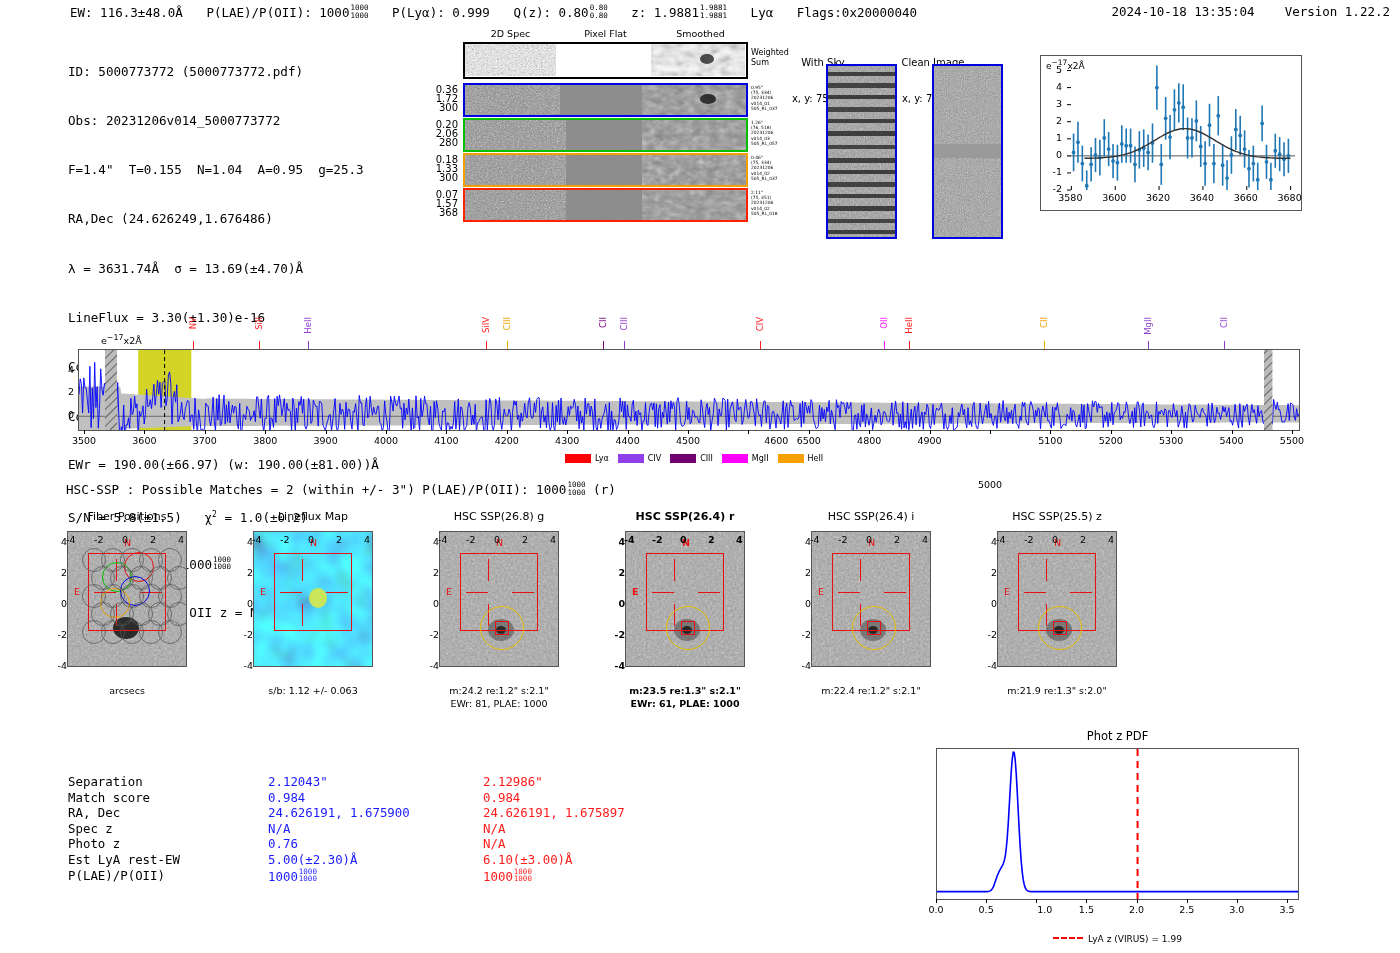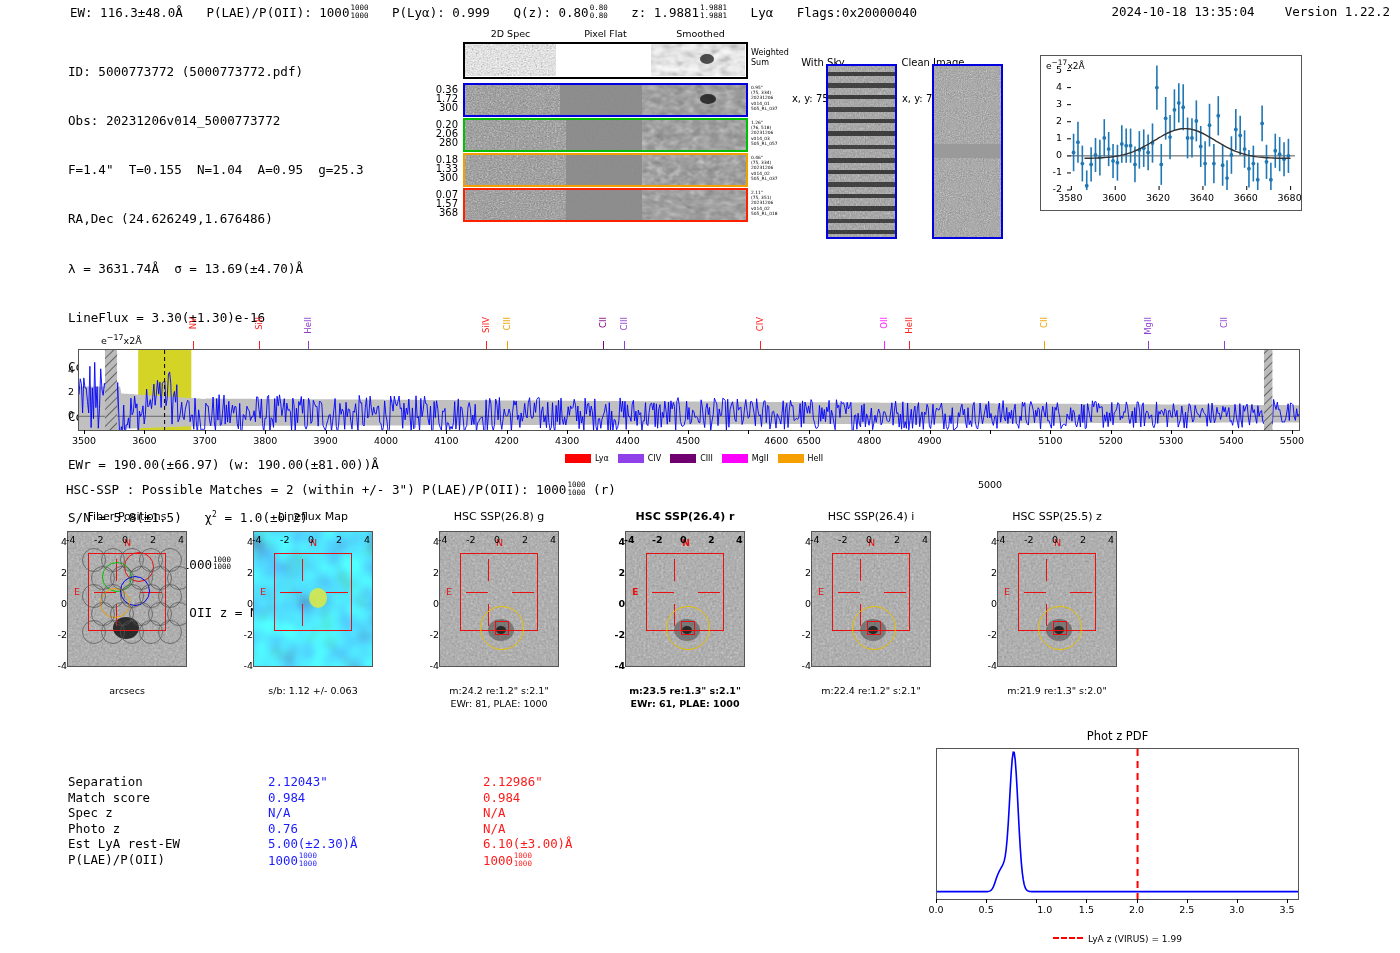--- a/index.html
+++ b/index.html
@@ -884,20 +884,25 @@
         <div class="c0">Separation</div>
         <div class="c1">2.12043"</div>
         <div class="c2">2.12986"</div>
       </div>
       <div class="trow">
         <div class="c0">Match score</div>
         <div class="c1">0.984</div>
         <div class="c2">0.984</div>
       </div>
       <div class="trow">
+        <div class="c0">RA, Dec</div>
+        <div class="c1">24.626191, 1.675900</div>
+        <div class="c2">24.626191, 1.675897</div>
+      </div>
+      <div class="trow">
         <div class="c0">Spec z</div>
         <div class="c1">N/A</div>
         <div class="c2">N/A</div>
       </div>
       <div class="trow">
         <div class="c0">Photo z</div>
         <div class="c1">0.76</div>
         <div class="c2">N/A</div>
       </div>
       <div class="trow">

